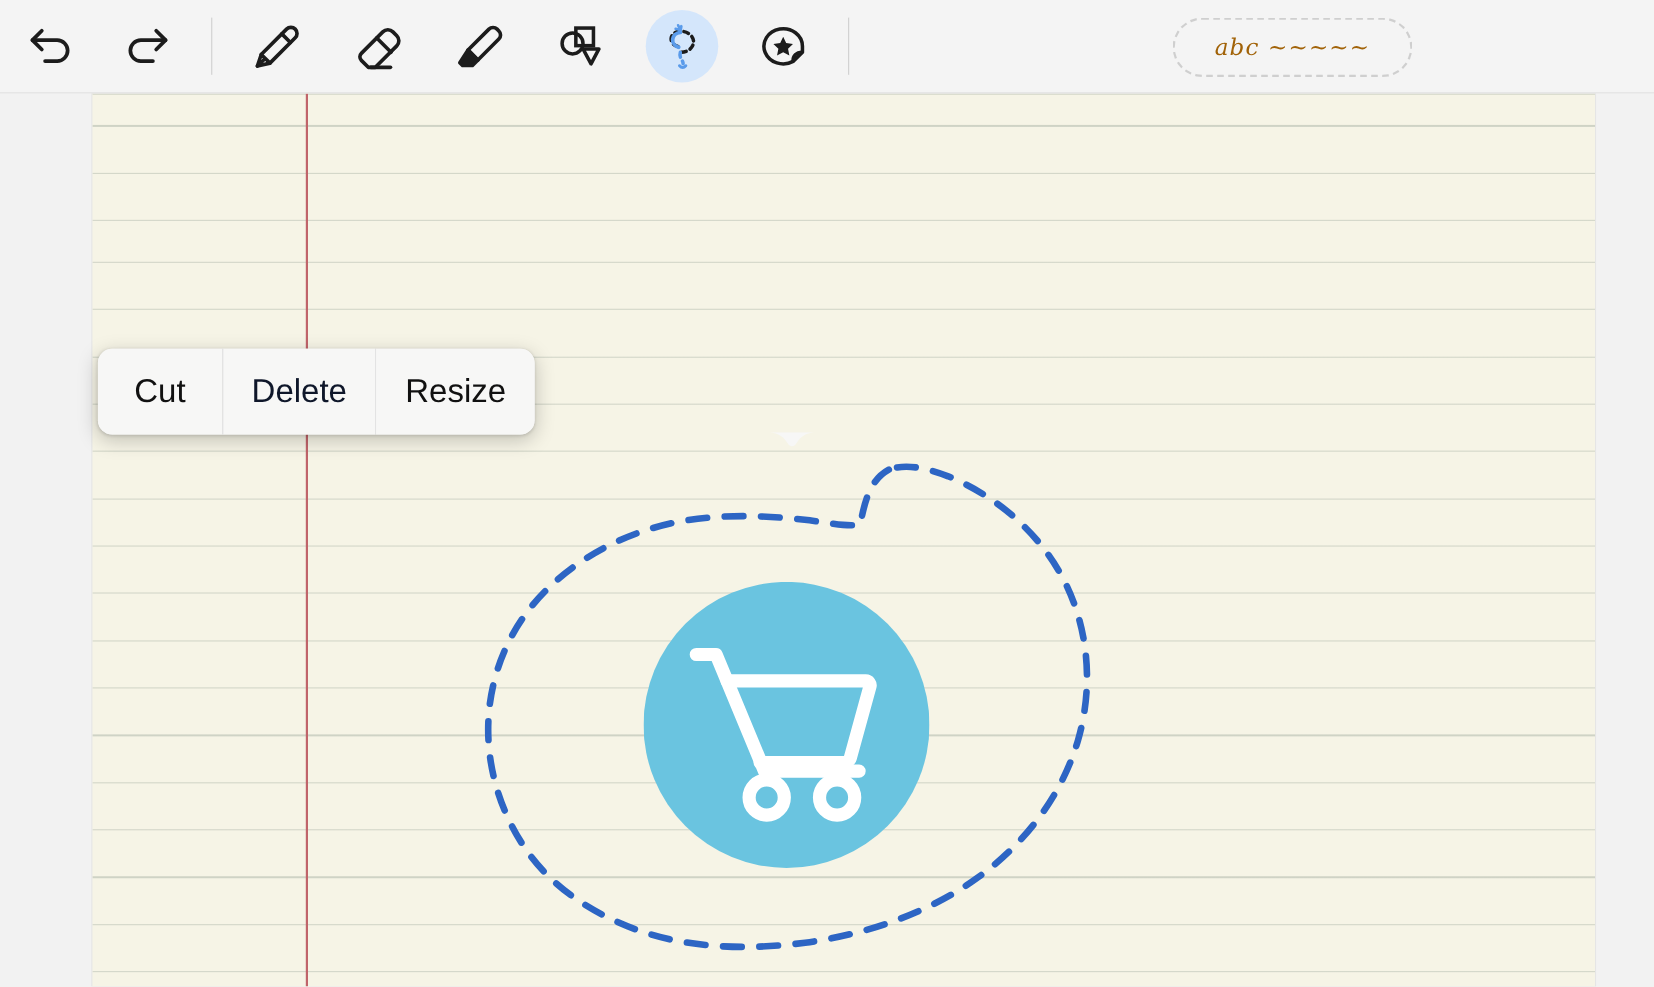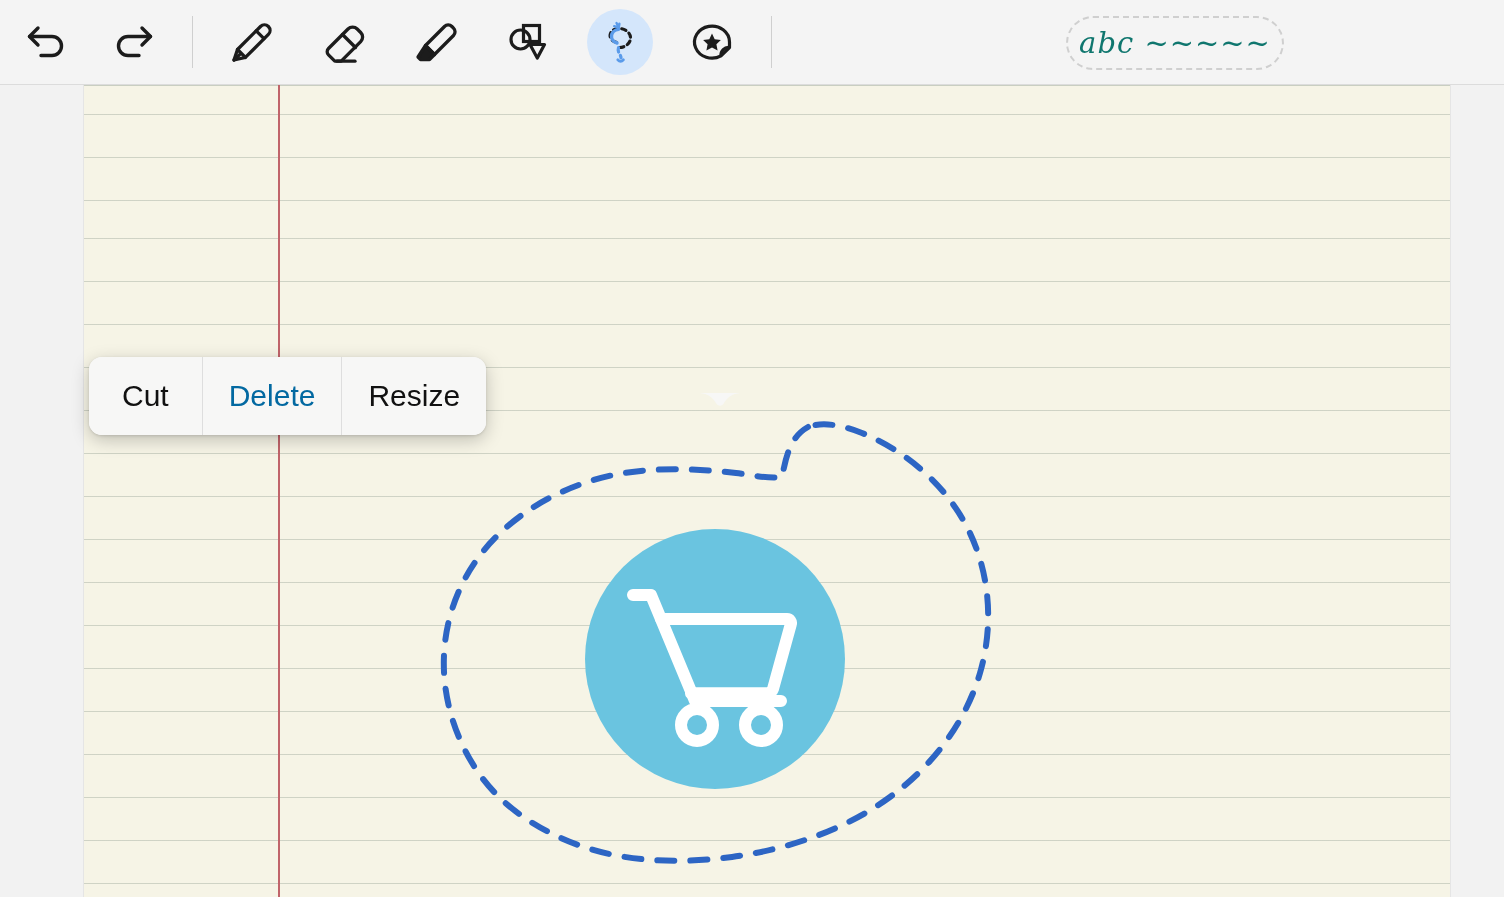--- a/index.html
+++ b/index.html
@@ -72,22 +72,22 @@
     border-radius: 27px;
     display: flex;
     align-items: center;
     justify-content: center;
     box-sizing: border-box;
     cursor: pointer;
   }
   #text-chip .chip-text {
     font-family: "DejaVu Serif", serif;
     font-style: italic;
-    font-size: 29px;
-    color: #0f766e;
+    font-size: 21px;
+    color: #a16207;
     letter-spacing: 1px;
     white-space: nowrap;
     user-select: none;
   }
 
   
   #canvas {
     position: absolute;
     left: 0;
     top: 85px;
@@ -170,21 +170,20 @@
     left: 89px;
     top: 232px;
     height: 78px;
     display: flex;
     align-items: stretch;
     background: #f7f7f6;
     border-radius: 13px;
     box-shadow: 0 5px 18px rgba(0,0,0,0.22), 0 1px 3px rgba(0,0,0,0.12);
     overflow: visible;
     z-index: 30;
-    margin-top: 40px;
   }
   .menu-item {
     display: flex;
     align-items: center;
     justify-content: center;
     font-size: 30px;
     color: #111111;
     background: #f7f7f6;
     border: none;
     padding: 0 26px;
@@ -197,21 +196,21 @@
     border-top-left-radius: 13px;
     border-bottom-left-radius: 13px;
     padding-left: 33px;
     padding-right: 33px;
   }
   .menu-item:last-child {
     border-top-right-radius: 13px;
     border-bottom-right-radius: 13px;
   }
   .menu-item + .menu-item { border-left: 1px solid #dedede; }
-  .menu-item.danger { color: #0369a1; }
+  .menu-item.danger { color: #0f172a; }
 
   
   #menu-caret {
     position: absolute;
     left: 697px;
     top: 308px;
     width: 46px;
     height: 24px;
     z-index: 29;
     pointer-events: none;

